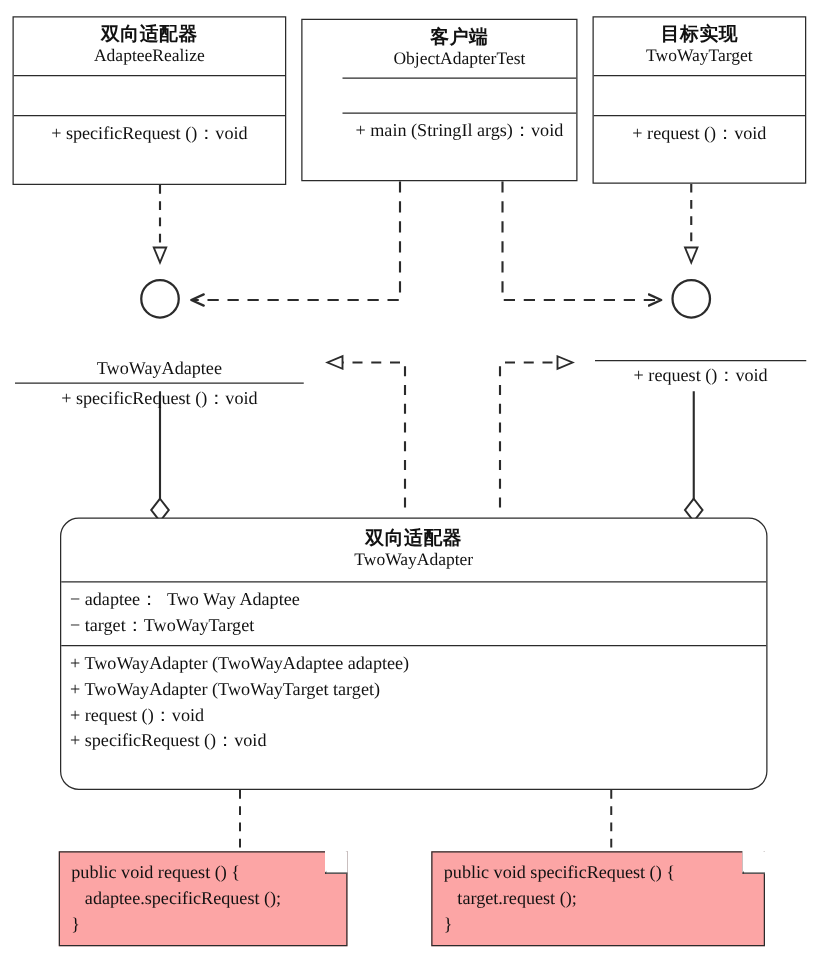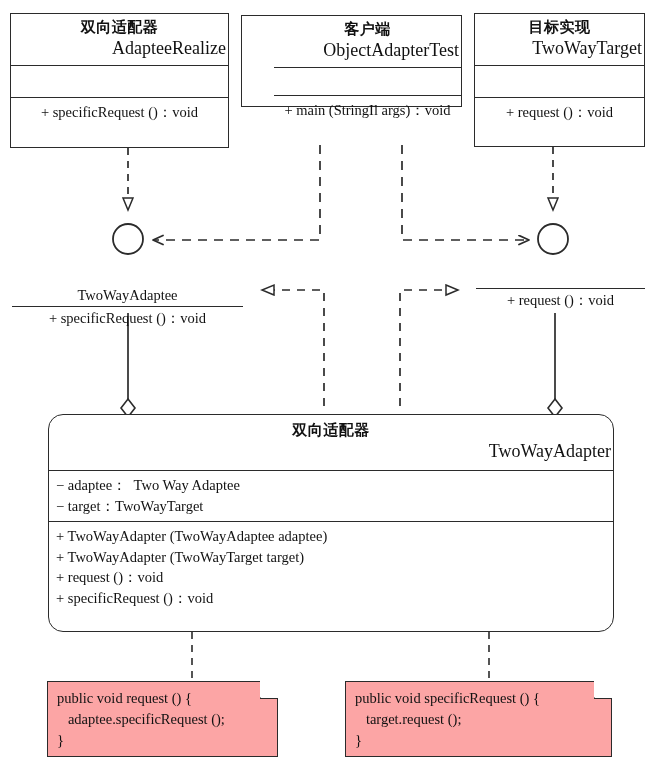--- a/index.html
+++ b/index.html
@@ -45,23 +45,22 @@
   }
   .uml-title .cn {
     display: block;
     font-size: 15px;
     font-weight: bold;
     font-family: "DejaVu Sans", sans-serif;
     letter-spacing: 0.5px;
   }
   .uml-title .en {
     display: block;
-    font-size: 18px;
+    font-size: 14px;
     margin-top: 1px;
-    text-align: right;
   }
   .uml-empty {
     height: 32px;
   }
   .uml-members {
     padding: 4px 7px 5px 7px;
   }
   .uml-member {
     font-size: 14.5px;
     line-height: 1.42;
@@ -204,21 +203,21 @@
     <div class="uml-compartment uml-title">
       <span class="cn">双向适配器</span>
       <span class="en">AdapteeRealize</span>
     </div>
     <div class="uml-compartment uml-empty"></div>
     <div class="uml-compartment uml-members centered">
       <div class="uml-member">+ specificRequest ()：void</div>
     </div>
   </div>
 
-  <div class="uml-box" style="left:241px; top:15px; width:221px; height:92px;padding-left:32px;">
+  <div class="uml-box" style="left:241px; top:15px; width:221px; height:130px;padding-left:32px;">
     <div class="uml-compartment uml-title">
       <span class="cn">客户端</span>
       <span class="en">ObjectAdapterTest</span>
     </div>
     <div class="uml-compartment uml-empty" style="height:28px;"></div>
     <div class="uml-compartment uml-members centered">
       <div class="uml-member">+ main (StringIl args)：void</div>
     </div>
   </div>
 

